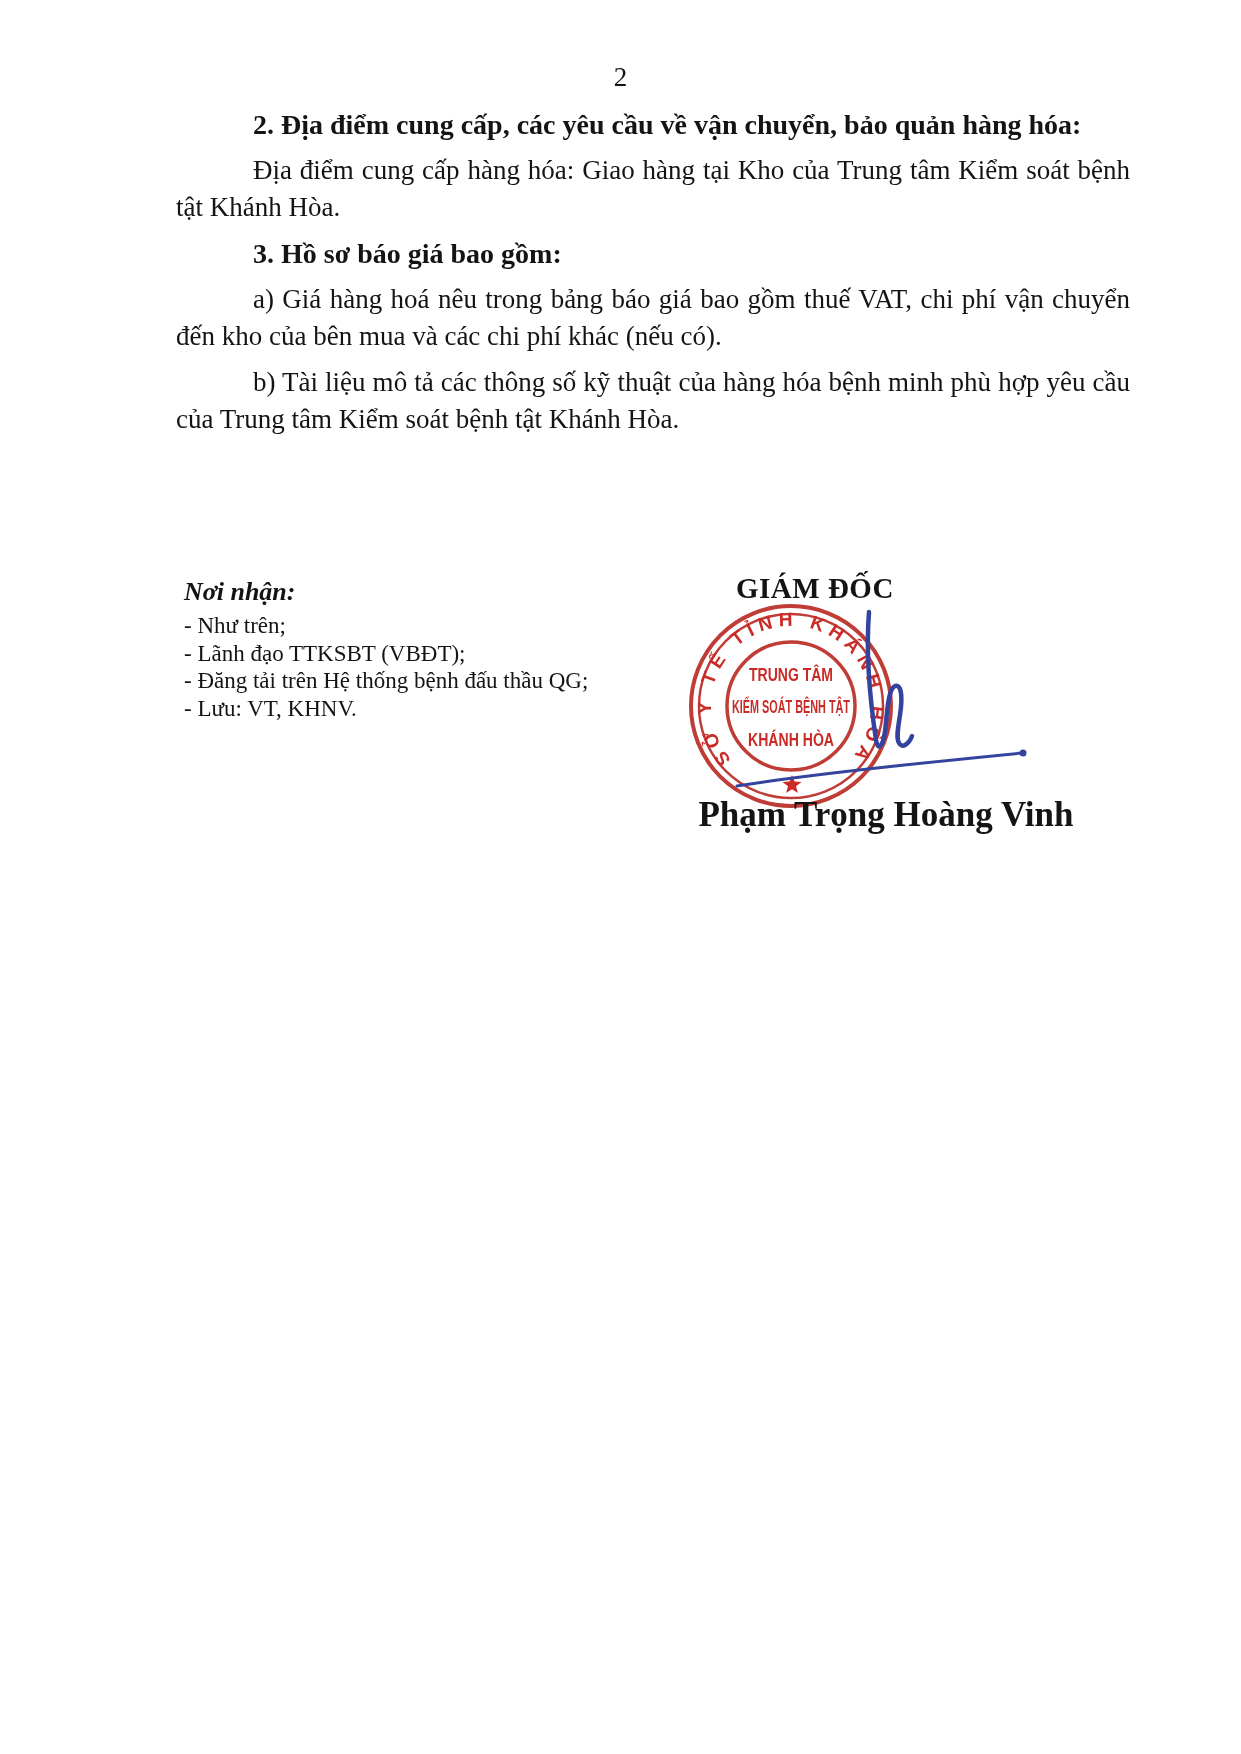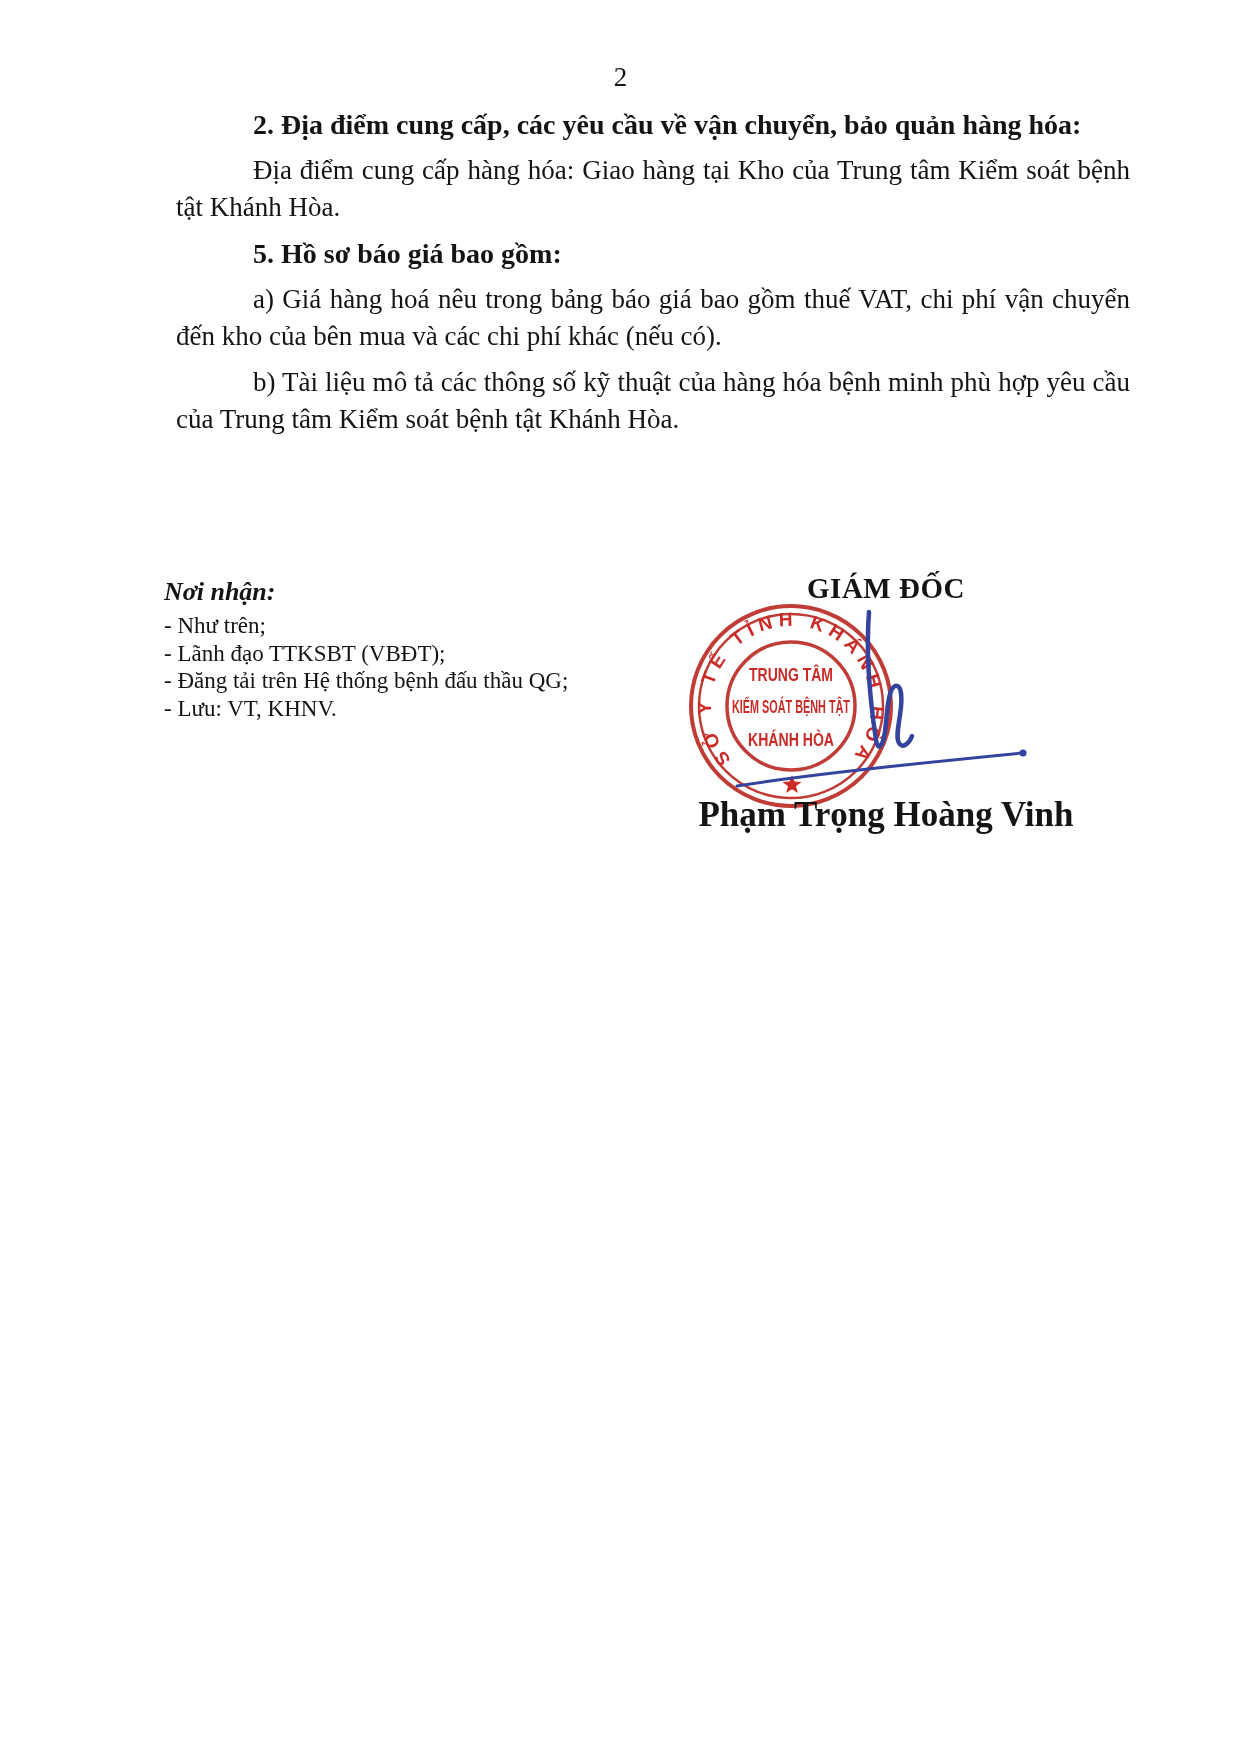--- a/index.html
+++ b/index.html
@@ -27,33 +27,32 @@
     white-space:nowrap;
   }
   .doc-body .h.first { margin-top:14px; }
   .doc-body .para {
     margin:9px 0 0 0;
     font-size:27px; line-height:37px;
     text-align:justify;
     text-indent:77px;
   }
   .recipients {
-    position:absolute; left:164px; top:576px;
+    position:absolute; left:184px; top:576px;
   }
   .recipients-label {
     font-weight:bold; font-style:italic;
     font-size:26px; line-height:32px;
     margin-bottom:4px;
   }
   .recipient-item {
     font-size:23px; line-height:27.5px;
   }
   .sig-title {
     position:absolute; left:736px; top:570px; width:300px;
-    text-align:center;
     font-weight:bold; font-size:29px; line-height:36px;
     letter-spacing:0.5px;
   }
   .stamp-svg {
     position:absolute; left:600px; top:560px;
     width:500px; height:300px;
   }
   .stamp-svg text {
     font-family:"Liberation Sans", sans-serif;
     font-weight:bold;
@@ -70,21 +69,21 @@
 </head>
 <body>
 
 <div class="page">
 
   <div class="page-number">2</div>
 
   <div class="doc-body">
     <p class="h first">2. Địa điểm cung cấp, các yêu cầu về vận chuyển, bảo quản hàng hóa:</p>
     <p class="para">Địa điểm cung cấp hàng hóa: Giao hàng tại Kho của Trung tâm Kiểm soát bệnh tật Khánh Hòa.</p>
-    <p class="h">5. Hồ sơ báo giá bao gồm:</p>
+    <p class="h">3. Hồ sơ báo giá bao gồm:</p>
     <p class="para">a) Giá hàng hoá nêu trong bảng báo giá bao gồm thuế VAT, chi phí vận chuyển đến kho của bên mua và các chi phí khác (nếu có).</p>
     <p class="para">b) Tài liệu mô tả các thông số kỹ thuật của hàng hóa bệnh minh phù hợp yêu cầu của Trung tâm Kiểm soát bệnh tật Khánh Hòa.</p>
   </div>
 
   <div class="recipients">
     <div class="recipients-label">Nơi nhận:</div>
     <div class="recipient-item">- Như trên;</div>
     <div class="recipient-item">- Lãnh đạo TTKSBT (VBĐT);</div>
     <div class="recipient-item">- Đăng tải trên Hệ thống bệnh đấu thầu QG;</div>
     <div class="recipient-item">- Lưu: VT, KHNV.</div>

